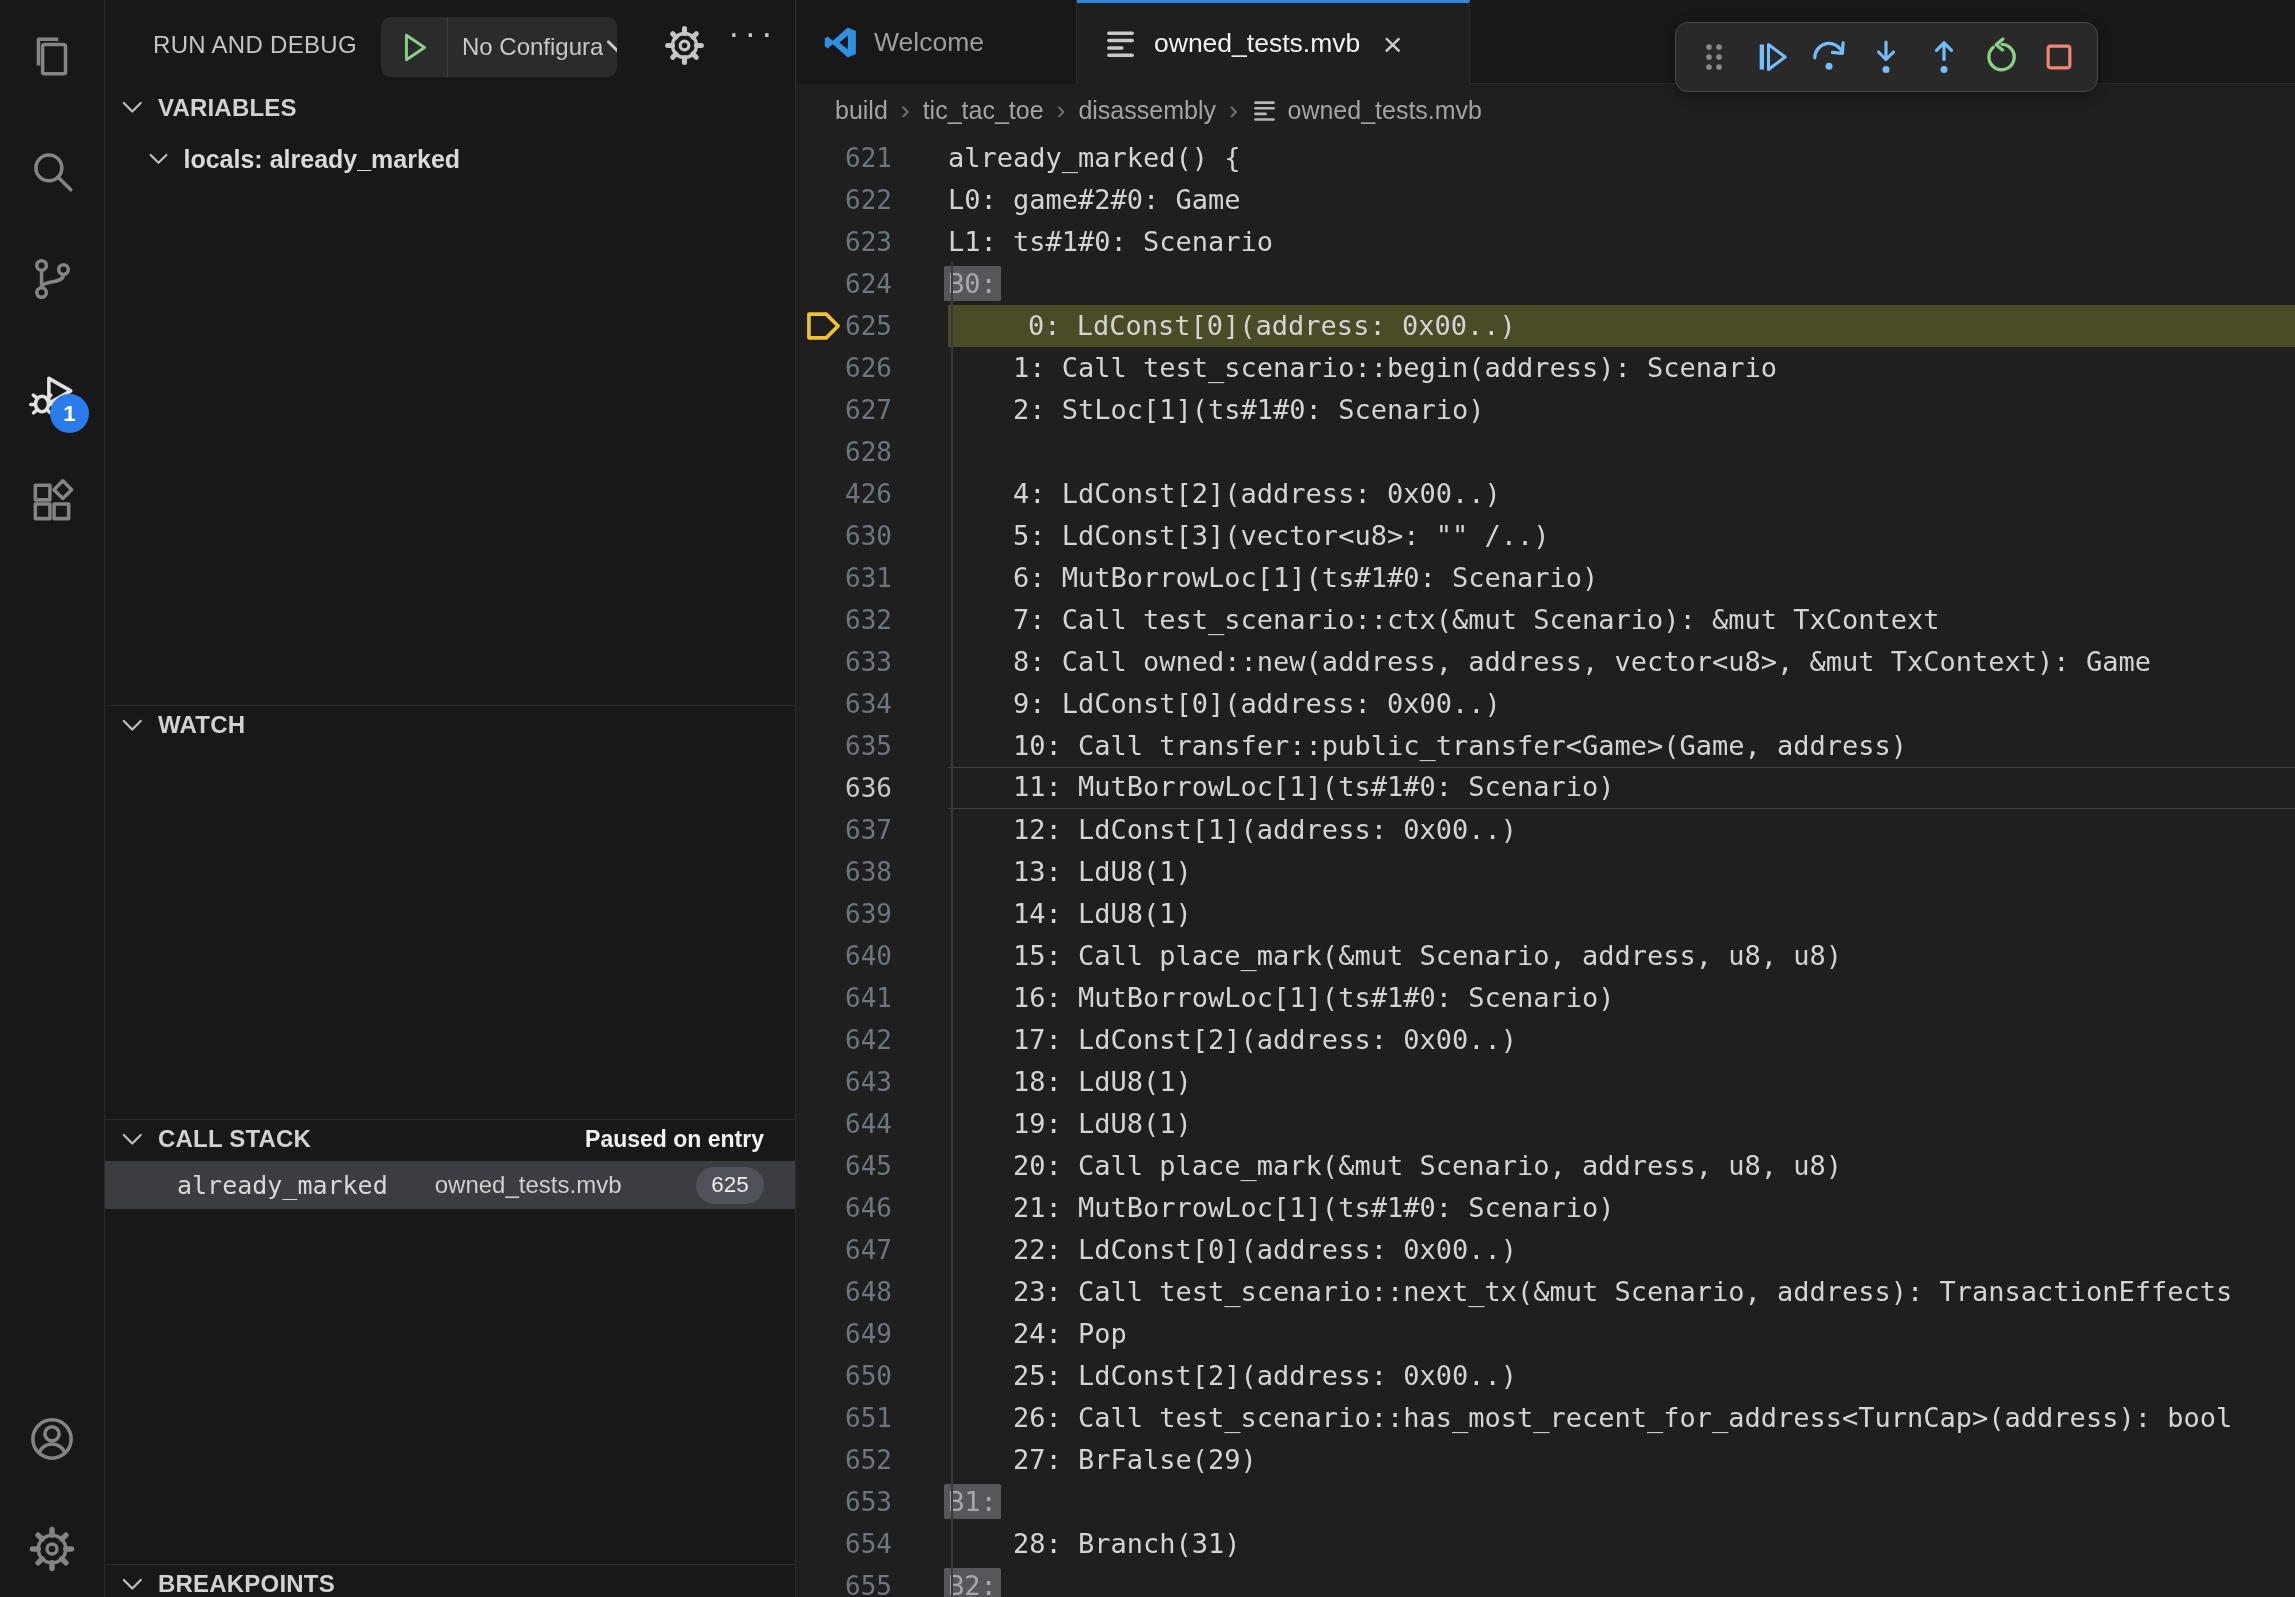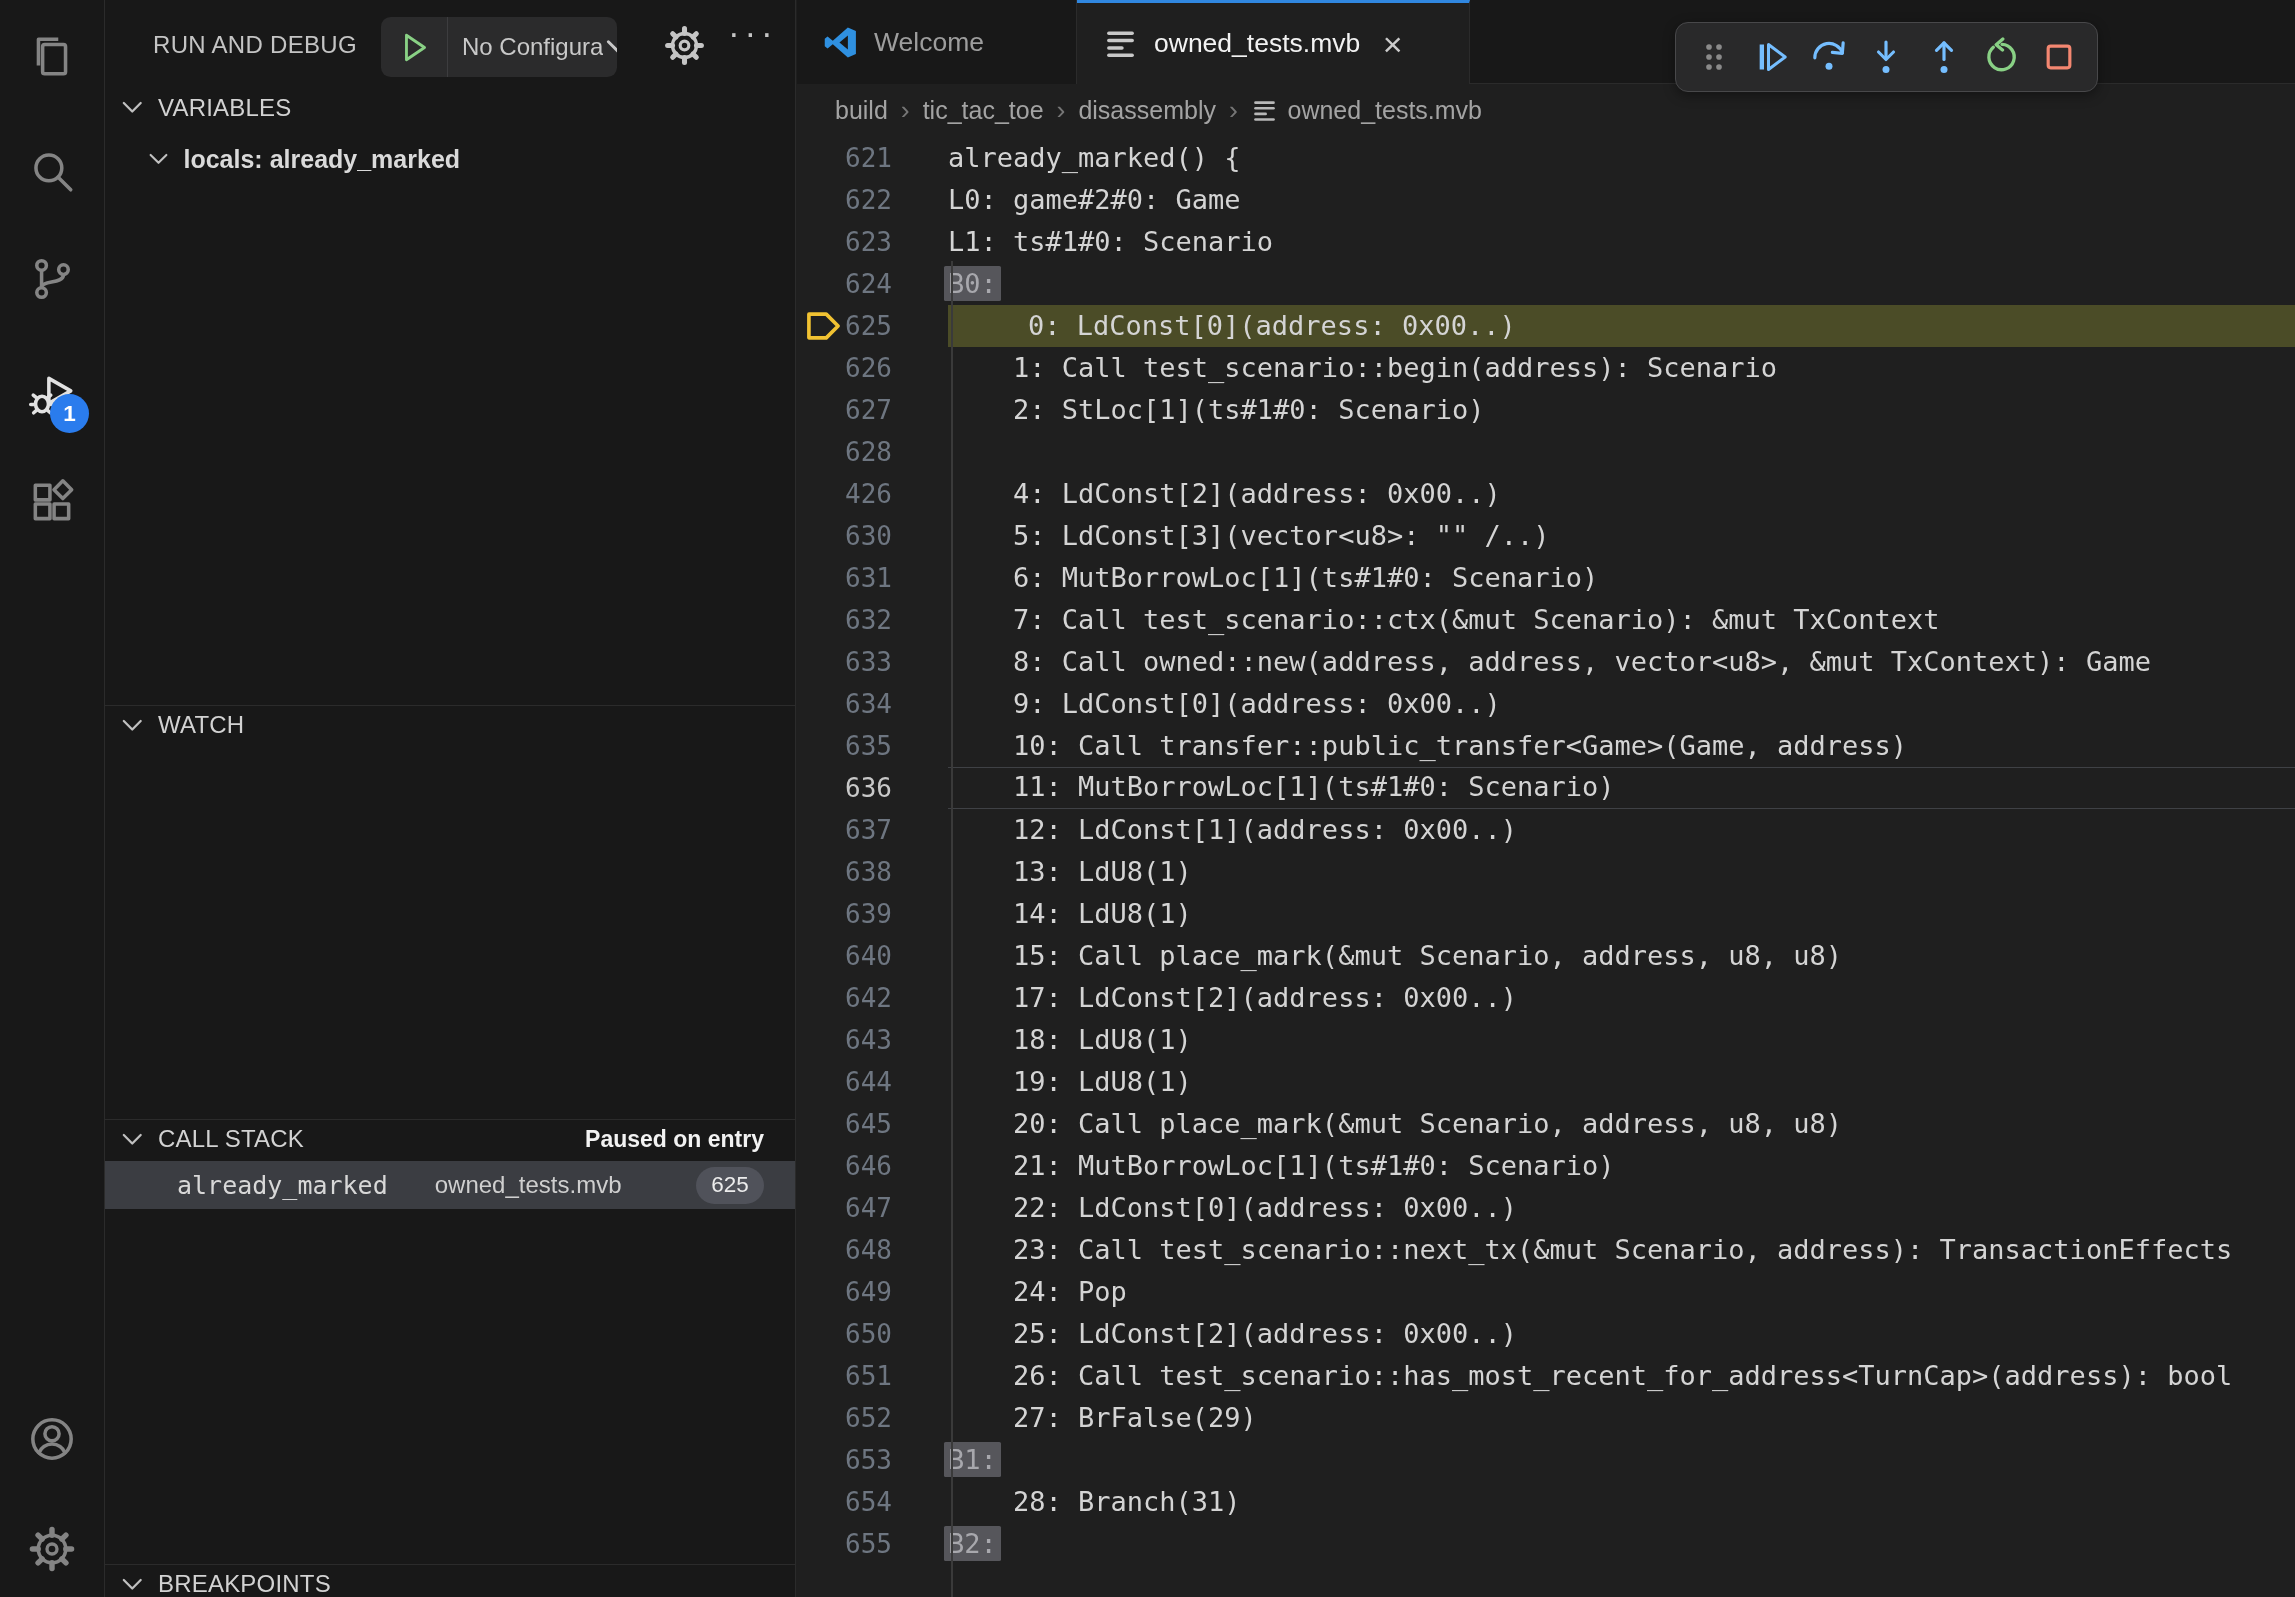--- a/index.html
+++ b/index.html
@@ -35,21 +35,21 @@
   .config .play{width:27px;height:31px;margin:0 17.7px 0 21px;flex:none;}
   .config .vsep{width:0.8px;height:60px;background:#3d3d3f;flex:none;}
   .config .cfg-label{font-size:24px;color:#c8c8c8;margin-left:14.5px;white-space:nowrap;
                      overflow:hidden;max-width:145px;flex:none;}
   .config .chev{width:27px;height:17.7px;margin-left:1.6px;flex:none;color:#c8c8c8;}
   .hdr-gear{position:absolute;left:557px;top:23px;width:45px;height:45px;color:#c5c5c5;}
   .hdr-dots{position:absolute;left:623px;top:13px;font-size:35px;letter-spacing:4.8px;color:#c5c5c5;}
 
   .sec-head{position:absolute;left:0;width:100%;height:39px;display:flex;align-items:center;}
   .sec-head .chev{width:22.5px;height:14.5px;margin-left:16px;color:#c0c0c0;flex:none;}
-  .sec-label{font-size:24px;font-weight:400;color:#d2d2d2;margin-left:14.5px;letter-spacing:0.2px;white-space:nowrap;}
+  .sec-label{font-size:24px;font-weight:700;color:#d2d2d2;margin-left:14.5px;letter-spacing:0.2px;white-space:nowrap;}
   .sec-border{border-top:0.8px solid var(--border);}
   .cs-status{position:absolute;right:31px;font-size:23px;font-weight:700;color:#f2f2f2;white-space:nowrap;}
 
   .locals-row{position:absolute;left:0;top:138px;width:100%;height:42px;display:flex;align-items:center;cursor:pointer;}
   .locals-row .chev{width:21px;height:13.7px;margin-left:43px;color:#c0c0c0;flex:none;}
   .locals-label{font-size:25px;font-weight:700;color:#dadada;margin-left:14.5px;white-space:nowrap;}
 
   .frame-row{position:absolute;left:0;top:1161px;width:100%;height:48px;background:var(--selected-row-bg);
              display:flex;align-items:center;cursor:pointer;}
   .frame-fn{font-family:"DejaVu Sans Mono",monospace;font-size:25px;color:#d8d8d8;margin-left:72px;white-space:nowrap;}
@@ -344,20 +344,21 @@
         <div class="crow plain"><span class="gut">631</span><span class="txt">    6: MutBorrowLoc[1](ts#1#0: Scenario)</span></div>
         <div class="crow plain"><span class="gut">632</span><span class="txt">    7: Call test_scenario::ctx(&amp;mut Scenario): &amp;mut TxContext</span></div>
         <div class="crow plain"><span class="gut">633</span><span class="txt">    8: Call owned::new(address, address, vector&lt;u8&gt;, &amp;mut TxContext): Game</span></div>
         <div class="crow plain"><span class="gut">634</span><span class="txt">    9: LdConst[0](address: 0x00..)</span></div>
         <div class="crow plain"><span class="gut">635</span><span class="txt">    10: Call transfer::public_transfer&lt;Game&gt;(Game, address)</span></div>
         <div class="crow current"><span class="gut">636</span><span class="txt">    11: MutBorrowLoc[1](ts#1#0: Scenario)</span></div>
         <div class="crow plain"><span class="gut">637</span><span class="txt">    12: LdConst[1](address: 0x00..)</span></div>
         <div class="crow plain"><span class="gut">638</span><span class="txt">    13: LdU8(1)</span></div>
         <div class="crow plain"><span class="gut">639</span><span class="txt">    14: LdU8(1)</span></div>
         <div class="crow plain"><span class="gut">640</span><span class="txt">    15: Call place_mark(&amp;mut Scenario, address, u8, u8)</span></div>
+        <div class="crow plain"><span class="gut">641</span><span class="txt">    16: MutBorrowLoc[1](ts#1#0: Scenario)</span></div>
         <div class="crow plain"><span class="gut">642</span><span class="txt">    17: LdConst[2](address: 0x00..)</span></div>
         <div class="crow plain"><span class="gut">643</span><span class="txt">    18: LdU8(1)</span></div>
         <div class="crow plain"><span class="gut">644</span><span class="txt">    19: LdU8(1)</span></div>
         <div class="crow plain"><span class="gut">645</span><span class="txt">    20: Call place_mark(&amp;mut Scenario, address, u8, u8)</span></div>
         <div class="crow plain"><span class="gut">646</span><span class="txt">    21: MutBorrowLoc[1](ts#1#0: Scenario)</span></div>
         <div class="crow plain"><span class="gut">647</span><span class="txt">    22: LdConst[0](address: 0x00..)</span></div>
         <div class="crow plain"><span class="gut">648</span><span class="txt">    23: Call test_scenario::next_tx(&amp;mut Scenario, address): TransactionEffects</span></div>
         <div class="crow plain"><span class="gut">649</span><span class="txt">    24: Pop</span></div>
         <div class="crow plain"><span class="gut">650</span><span class="txt">    25: LdConst[2](address: 0x00..)</span></div>
         <div class="crow plain"><span class="gut">651</span><span class="txt">    26: Call test_scenario::has_most_recent_for_address&lt;TurnCap&gt;(address): bool</span></div>

